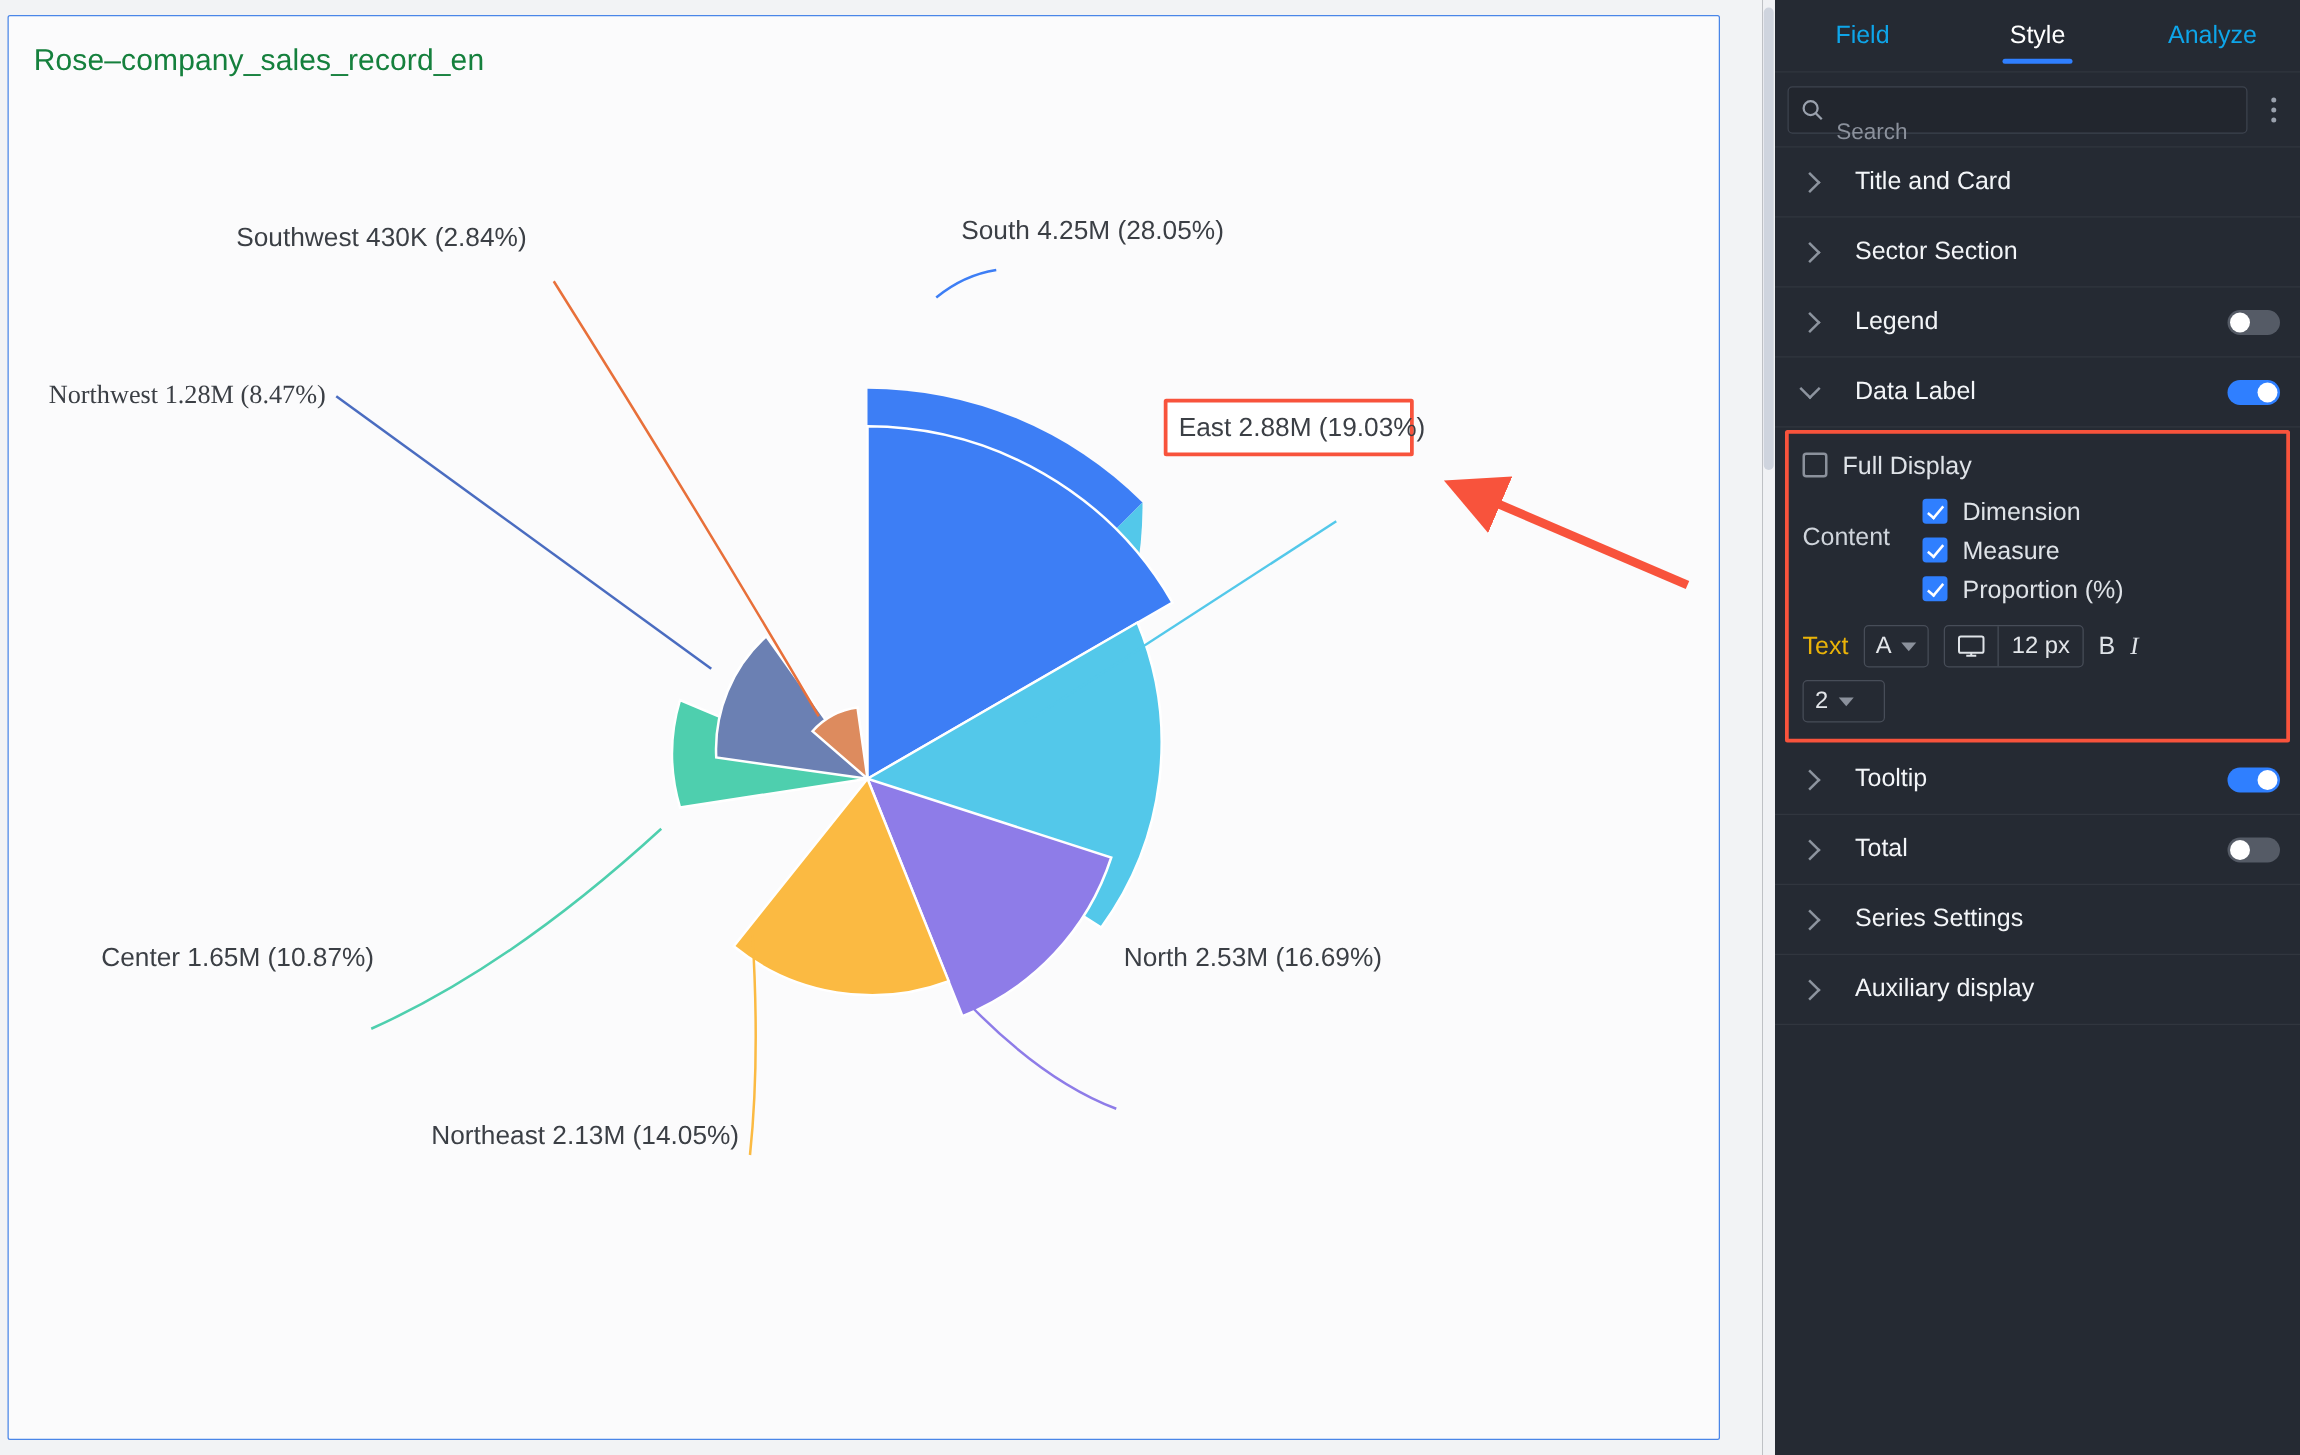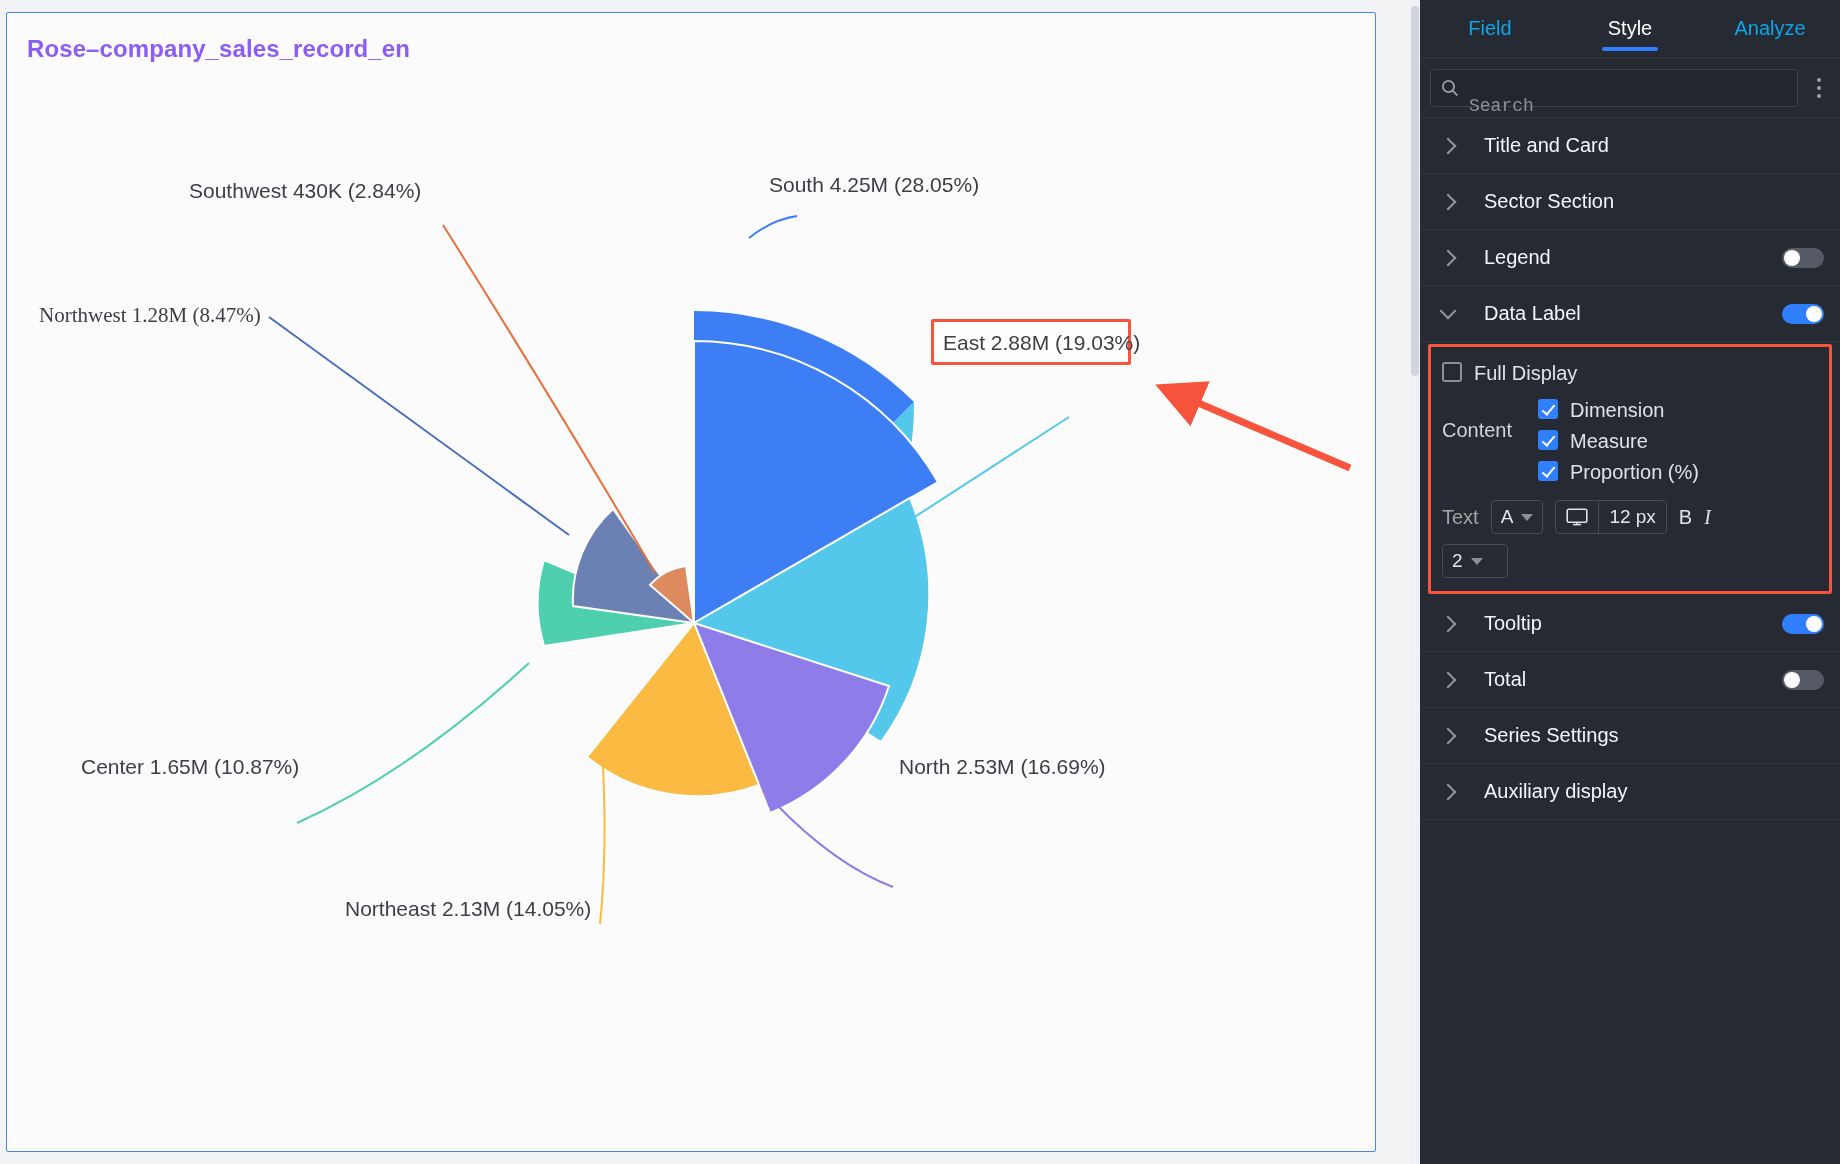--- a/index.html
+++ b/index.html
@@ -17,21 +17,21 @@
     background: #f2f3f5;
   }
   .chart-card {
     position: absolute; left: 6px; top: 12px; width: 1370px; height: 1140px;
     background: #fbfbfc;
     border: 1px solid #4a86e8;
     border-radius: 2px;
   }
   .chart-title {
     position: absolute; left: 20px; top: 22px;
-    font-size: 24px; font-weight: bold; color: #8b5cf6;
+    font-size: 24px; font-weight: normal; color: #15803d;
     letter-spacing: 0.1px;
   }
   .chart-svg { position: absolute; left: 0; top: 0; }
 
   .lbl {
     position: absolute;
     font-size: 21px;
     color: #3b3f45;
     white-space: nowrap;
   }
@@ -95,21 +95,21 @@
     display: flex; align-items: center; height: 60px; padding: 0 10px; gap: 10px;
     border-bottom: 1px solid #31363f;
   }
   .search-box {
     flex: 1; height: 38px; border: 1px solid #3d434e; border-radius: 4px;
     display: flex; align-items: center; gap: 10px; padding: 0 10px;
     background: #22262e;
   }
   .search-box input {
     flex: 1; background: transparent; border: 0; outline: none;
-    color: #e6e8eb; font-size: 18px; font-family: Liberation Mono, monospace; margin-top: 36px;
+    color: #e6e8eb; font-size: 18px; font-family: Liberation Sans, sans-serif; margin-top: 36px;
   }
   .search-box input::placeholder { color: #8b919c; }
   .kebab { width: 22px; display: flex; flex-direction: column; gap: 4px;
            align-items: center; }
   .kebab i { width: 4px; height: 4px; border-radius: 50%; background: #9aa1ad; }
 
   .sec {
     display: flex; align-items: center; height: 56px; padding: 0 16px 0 22px;
     border-bottom: 1px solid #31363f; gap: 30px;
   }
@@ -150,21 +150,21 @@
   .cbx.checked::after {
     content: ""; position: absolute; left: 5px; top: 1px; width: 5px; height: 11px;
     border-right: 2.5px solid #fff; border-bottom: 2.5px solid #fff;
     transform: rotate(40deg);
   }
   .dl-label { font-size: 20px; color: #dfe3e8; }
   .content-grid { display: flex; gap: 12px; margin-top: 14px; }
   .content-key { font-size: 20px; color: #cfd4db; padding-top: 20px; width: 84px; }
   .content-items { display: flex; flex-direction: column; gap: 8px; }
   .text-row { display: flex; align-items: center; gap: 12px; margin-top: 16px; }
-  .text-key { font-size: 20px; color: #a3a3a3; }
+  .text-key { font-size: 20px; color: #eab308; }
   .mini-sel {
     height: 34px; border: 1px solid #474d58; border-radius: 4px;
     display: flex; align-items: center; gap: 8px; padding: 0 9px;
     color: #e3e6ea; font-size: 19px;
   }
   .mini-caret { width: 0; height: 0; border-left: 6px solid transparent;
                 border-right: 6px solid transparent; border-top: 7px solid #8b919c; }
   .seg {
     height: 34px; border: 1px solid #474d58; border-radius: 4px; display: flex;
     align-items: stretch;

